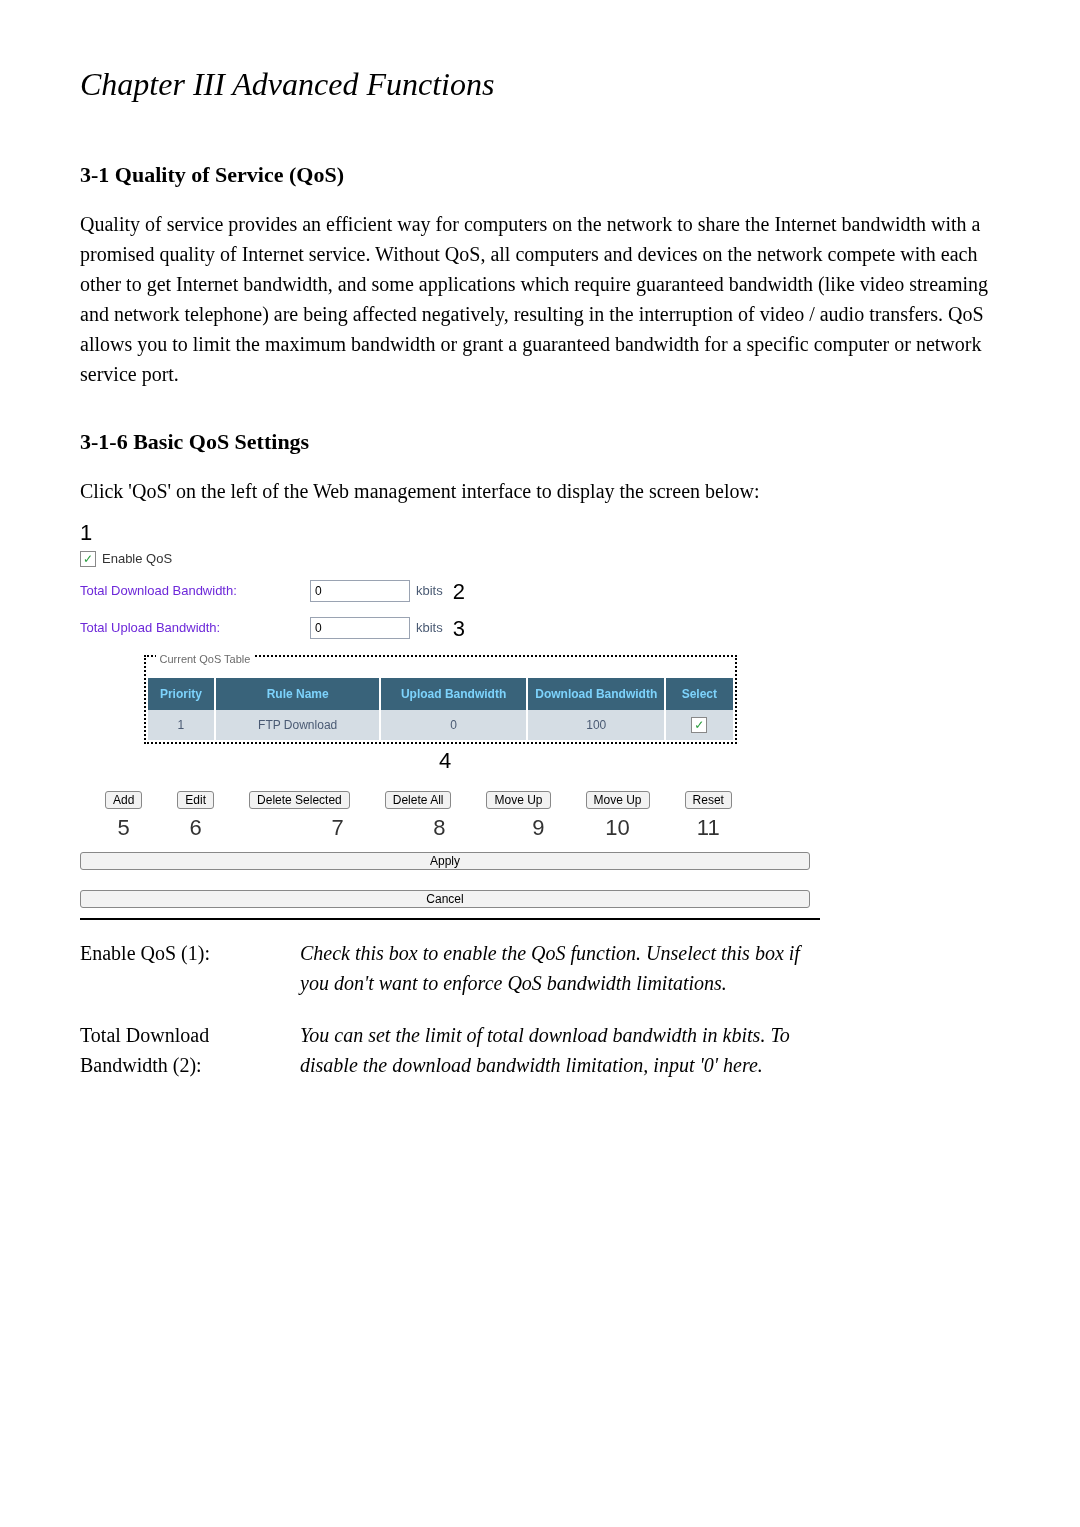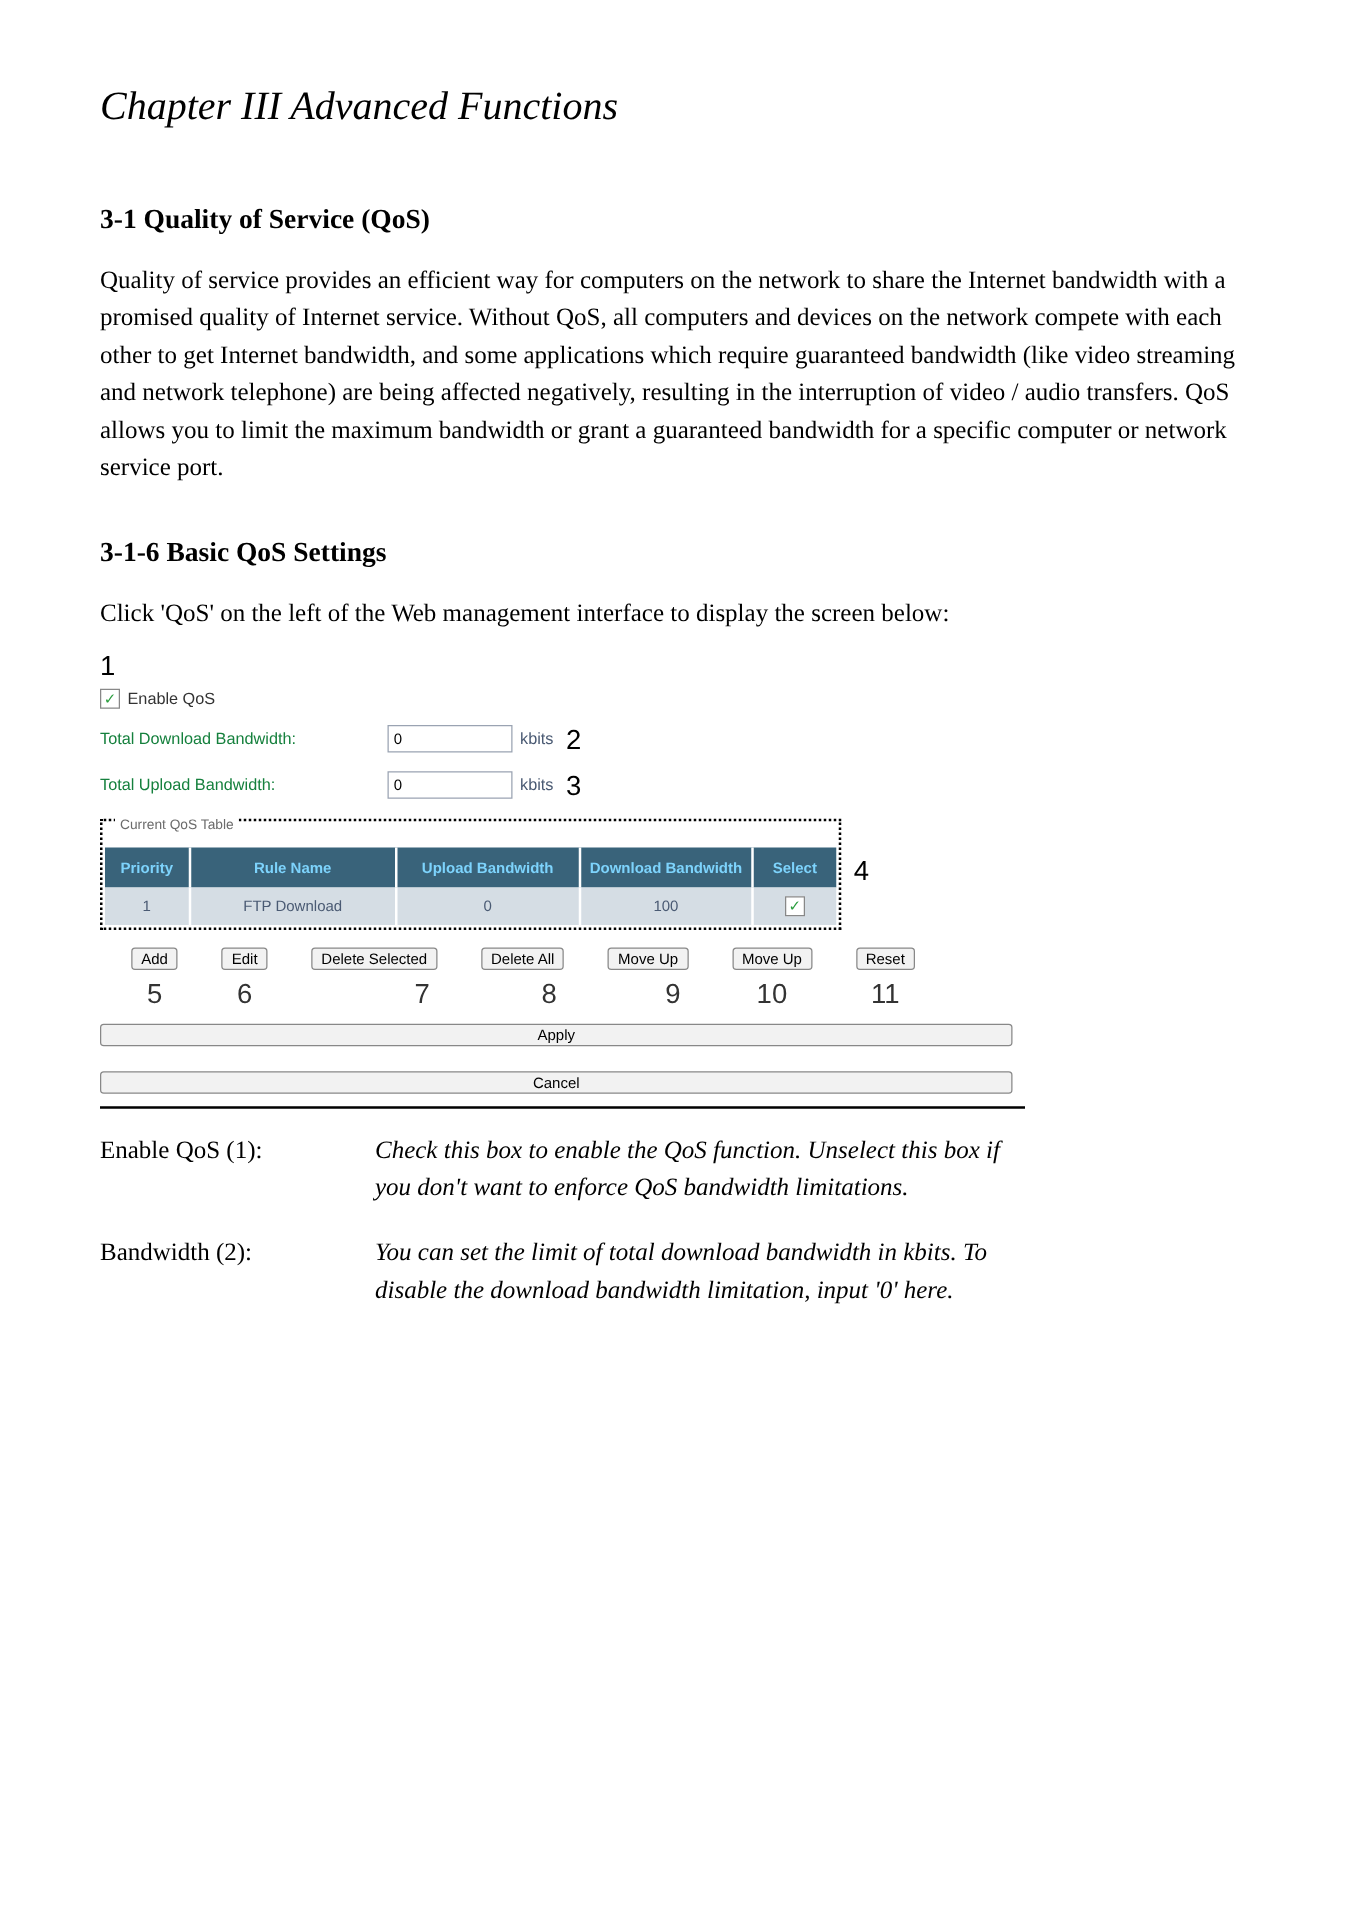--- a/index.html
+++ b/index.html
@@ -60,21 +60,21 @@
     font-weight: normal;
     color: #000;
   }
   .bw-row {
     display: flex;
     align-items: center;
     margin-bottom: 4px;
   }
   .bw-label {
     width: 230px;
-    color: #15803d;
+    color: #6d28d9;
   }
   .bw-input {
     width: 90px;
     height: 18px;
     border: 1px solid #9aa3b2;
     padding: 1px 4px;
     font-size: 12px;
   }
   .bw-unit {
     margin-left: 6px;
@@ -218,21 +218,21 @@
     <span class="num-annot" style="margin-left:10px;">2</span>
   </div>
 
   <div class="bw-row">
     <span class="bw-label">Total Upload Bandwidth:</span>
     <input class="bw-input" value="0" style="">
     <span class="bw-unit">kbits</span>
     <span class="num-annot" style="margin-left:10px;">3</span>
   </div>
 
-  <div style="display:flex;align-items:center;">
+  <div style="display:flex;align-items:center;flex-direction:column;">
     <div class="dotted-box">
       <span class="legend">Current QoS Table</span>
       <table class="qos">
         <tbody>
             <tr>
           <th style="width:56px">Priority</th>
           <th style="width:160px">Rule Name</th>
           <th style="width:140px">Upload Bandwidth</th>
           <th style="width:130px">Download Bandwidth</th>
           <th style="width:56px">Select</th>
@@ -293,16 +293,17 @@
 
 <hr class="thick">
 
 <div class="def-row">
   <div class="def-term">Enable QoS (1):</div>
   <div class="def-desc">Check this box to enable the QoS function. Unselect this box if you don't want to enforce QoS bandwidth limitations.</div>
 </div>
 
 <div class="def-row">
   <div class="def-term">
+    <div>Total Download</div>
     <div>Bandwidth (2):</div>
   </div>
   <div class="def-desc">You can set the limit of total download bandwidth in kbits. To disable the download bandwidth limitation, input '0' here.</div>
 </div>
 
 </body></html>

